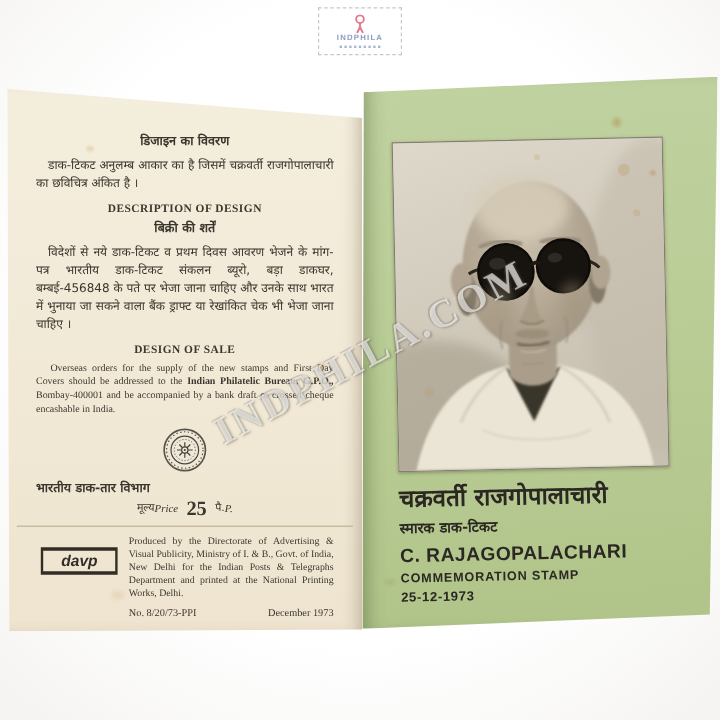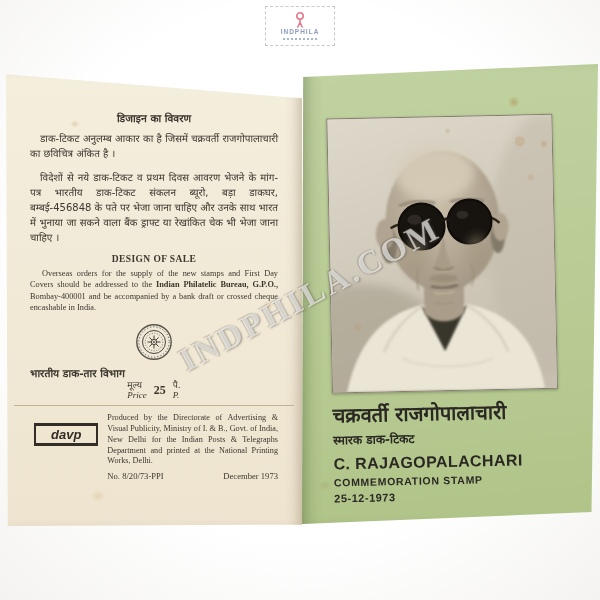--- a/index.html
+++ b/index.html
@@ -37,24 +37,24 @@
   .h-hi{font-size:10.5px;font-weight:bold;text-align:center;line-height:1.2;margin:0 0 6px;}
   .p-hi{font-size:10px;line-height:1.5;text-align:justify;text-indent:10px;margin:0 0 9px;}
   .h-en{font-size:9.5px;font-weight:bold;text-align:center;letter-spacing:.4px;line-height:1.2;margin:0 0 3px;}
   .p-en{font-size:8.3px;line-height:1.38;text-align:justify;text-indent:12px;margin:0 0 9px;}
   .p-en.center{text-align:center;text-indent:0;}
   .mb-lg{margin-bottom:8px;}
   .emblem-wrap{text-align:center;margin:2px 0 2px;}
   .dept-hi{font-size:10.5px;font-weight:bold;line-height:1.25;margin:0;}
   .dept-en{font-size:9.5px;font-weight:bold;text-align:center;letter-spacing:.6px;margin:0 0 5px;}
   .price-row{display:flex;justify-content:center;align-items:center;gap:7px;margin:0 0 4px;}
-  .price-labels{display:flex;flex-direction:column;align-items:flex-start;line-height:1.15;}
+  .price-labels{display:flex;align-items:flex-start;line-height:1.15;}
   .price-hi{font-size:9px;font-family:"DejaVu Sans",sans-serif;}
   .price-en{font-size:9px;font-style:italic;}
-  .price-val{font-size:12px;font-weight:bold;}
+  .price-val{font-size:17px;font-weight:bold;}
   .divider{border:0;border-top:1px solid #c0b396;margin:2px -16px 7px -16px;}
   .prod-block{display:flex;gap:9px;align-items:flex-start;margin-left:4px;}
   .davp-box{
     flex:0 0 auto;border:2px solid #322d26;padding:2px 15px;margin-top:10px;
     font-family:"Liberation Sans",sans-serif;font-weight:bold;font-style:italic;
     font-size:13px;line-height:1;color:#322d26;
     border-top-width:3px;border-bottom-width:3px;
   }
   .prod-col{flex:1;}
   .prod-text{font-size:8.2px;line-height:1.34;text-align:justify;margin:0;}
@@ -114,21 +114,23 @@
     </svg>
     <div class="brand-name">INDPHILA</div>
     <div class="brand-tagline"></div>
   </div>
 
   <div class="page-left">
 
     <p class="h-hi hi">डिजाइन का विवरण</p>
     <p class="p-hi hi">डाक-टिकट अनुलम्ब आकार का है जिसमें चक्रवर्ती राजगोपालाचारी का छविचित्र अंकित है ।</p>
 
-
+    <p class="h-en">DESCRIPTION OF DESIGN</p>
+
+    <p class="h-hi hi">बिक्री की शर्तें</p>
     <p class="p-hi hi">विदेशों से नये डाक-टिकट व प्रथम दिवस आवरण भेजने के मांग-पत्र भारतीय डाक-टिकट संकलन ब्यूरो, बड़ा डाकघर, बम्बई-456848 के पते पर भेजा जाना चाहिए और उनके साथ भारत में भुनाया जा सकने वाला बैंक ड्राफ्ट या रेखांकित चेक भी भेजा जाना चाहिए ।</p>
 
     <p class="h-en">DESIGN OF SALE</p>
     <p class="p-en"><span>Overseas orders for the supply of the new stamps and First Day Covers should be addressed to the </span><b>Indian Philatelic Bureau, G.P.O.,</b><span> Bombay-400001 and be accompanied by a bank draft or crossed cheque encashable in India.</span></p>
 
     <div class="emblem-wrap">
       <svg width="38" height="38" viewBox="0 0 38 38">
         <circle cx="19" cy="19" r="17.2" fill="#efe8d7" stroke="#57544c" stroke-width="1.4"></circle>
         <circle cx="19" cy="19" r="15.2" fill="none" stroke="#57544c" stroke-width="1" stroke-dasharray="1.2 2"></circle>
         <circle cx="19" cy="19" r="11.5" fill="none" stroke="#4a473f" stroke-width="1"></circle>

